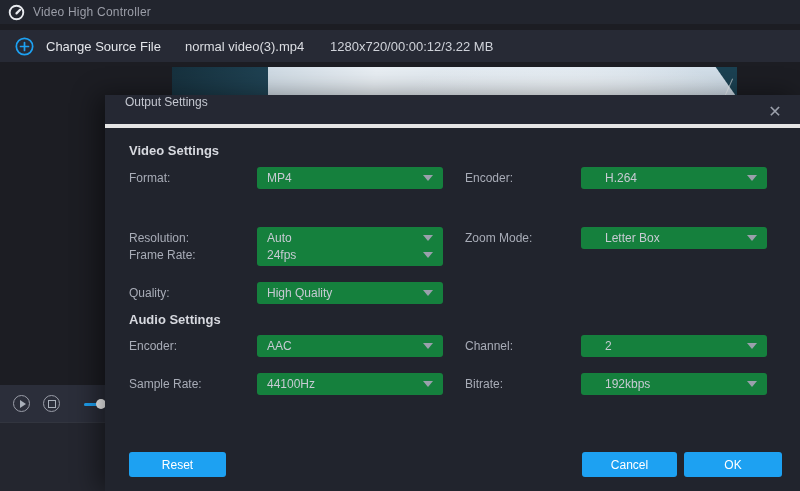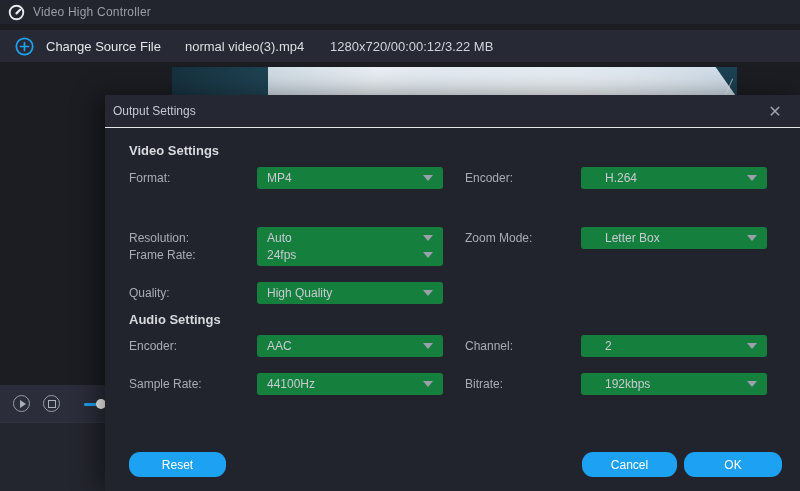--- a/index.html
+++ b/index.html
@@ -75,22 +75,22 @@
     position:absolute; left:0; top:360px; width:800px; height:69px;
     background:#24262f; border-top:1px solid #32353f;
   }
   
   .dialog{
     position:absolute; left:105px; top:95px; width:695px; height:396px;
     background:#21242d; box-shadow:-8px 0 24px rgba(0,0,0,.45); z-index:10;
   }
   .dlg-header{
     position:absolute; left:0; top:0; width:100%; height:33px;
-    background:#252833; border-bottom:1px solid #e5e5e5;
-    display:flex; align-items:center; padding-left:8px;
+    background:#252833; border-bottom:4px solid #e5e5e5;
+    display:flex; padding-left:20px;
   }
   .dlg-title{ font-size:12px; color:#c4c7d0; }
   .dlg-close{
     position:absolute; right:14px; top:6px; width:22px; height:22px;
     color:#9ba0ab; font-size:16px; line-height:22px; text-align:center; cursor:pointer;
   }
   .section-title{ position:absolute; left:24px; font-size:13px; font-weight:bold; color:#d7d9df; }
   .st-video{ top:48px; }
   .st-audio{ top:217px; }
   .fg{ position:absolute; height:22px; }
@@ -108,21 +108,21 @@
   .ddval{ font-size:12px; color:#c7cad3; flex:1; white-space:nowrap; overflow:hidden; }
   .dd-arrow{
     width:0; height:0; flex:0 0 auto;
     border-left:5px solid transparent; border-right:5px solid transparent;
     border-top:6px solid #9aa0ac;
   }
   .row1{ top:72px; } .row2{ top:110px;margin-top:22px; } .row3{ top:149px; } .row4{ top:187px; }
   .row5{ top:240px; } .row6{ top:278px; }
   .btn{
     position:absolute; top:357px; height:25px; background:#1da1f2; border:none;
-    border-radius:11px; color:#ffffff; font-size:12px;
+    border-radius:3px; color:#ffffff; font-size:12px;
     font-family:"Liberation Sans","DejaVu Sans",sans-serif; cursor:pointer;
     display:flex; align-items:center; justify-content:center;
   }
   .btn-reset{ left:24px; width:97px; }
   .btn-cancel{ left:477px; width:95px; }
   .btn-ok{ left:579px; width:98px; }
 </style>
 </head>
 <body>
 

